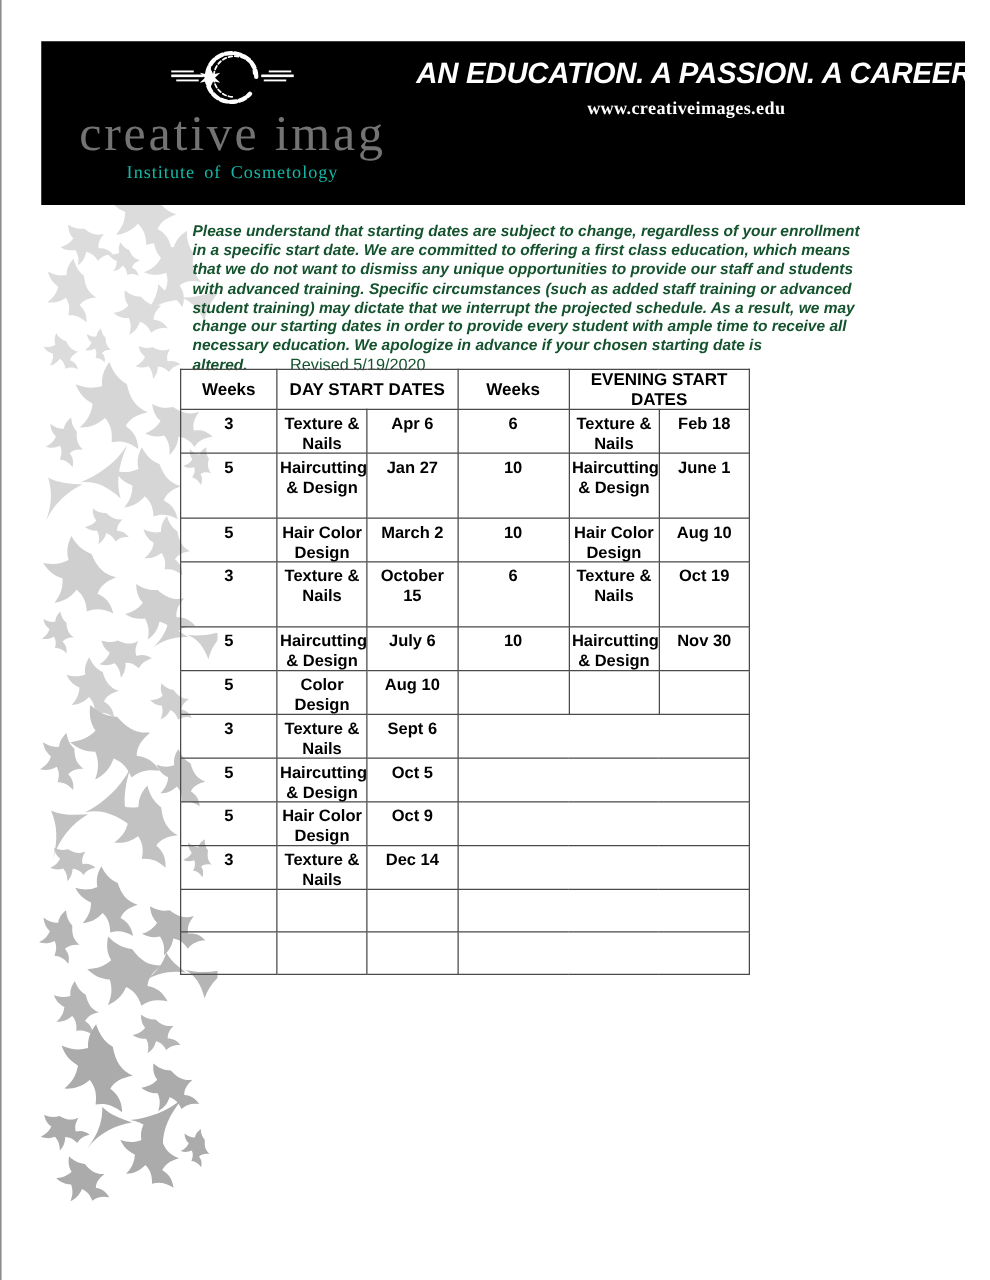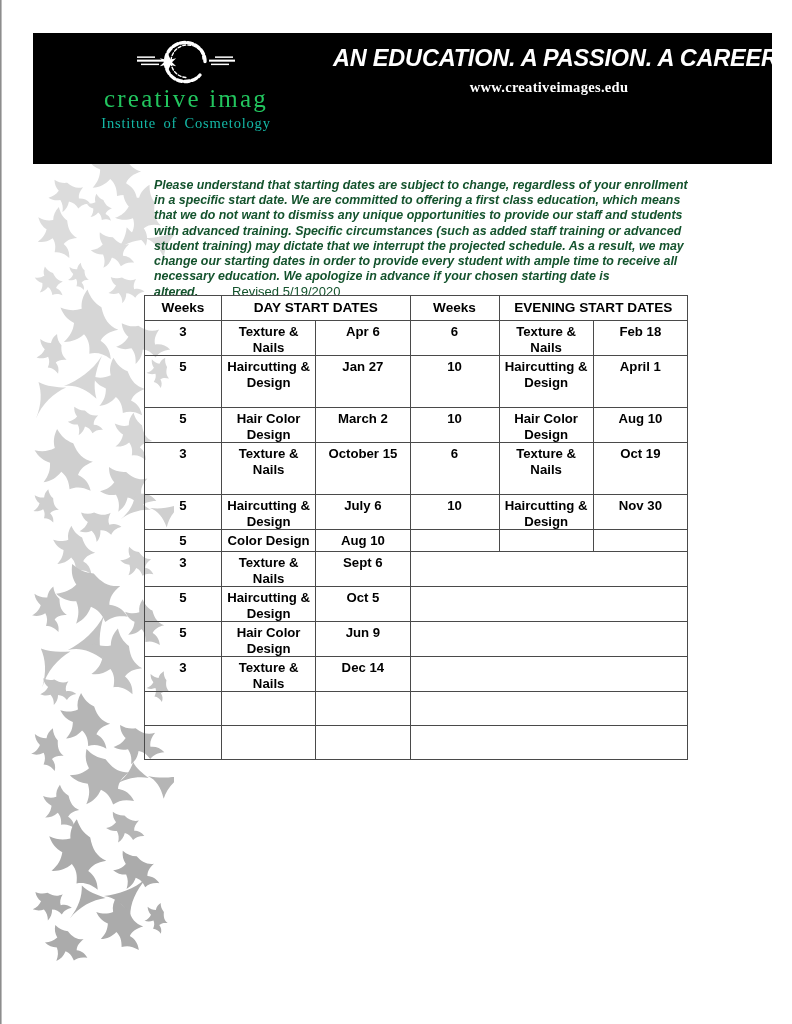--- a/index.html
+++ b/index.html
@@ -57,24 +57,24 @@
     text-align: center;
   }
   #logo-mark {
     height: 46px;
     margin-bottom: 1px;
     position: relative;
   }
   #logo-mark svg { display:block; margin: 0 auto; }
   .logo-word {
     font-family: "Liberation Serif", serif;
-    font-size: 25px;
+    font-size: 40px;
     letter-spacing: 2.2px;
     line-height: 1.06;
-    color: #22c55e;
+    color: #737373;
     font-weight: 400;
   }
   .logo-sub {
     font-family: "Liberation Serif", serif;
     font-size: 14.5px;
     letter-spacing: 0.8px;
     color: #14b8a6;
     margin-top: 2px;
     word-spacing: 3px;
   }
@@ -129,21 +129,21 @@
     font-size: 13px;
     margin-left: 34px;
     white-space: nowrap;
   }
 
   
   #schedule-table {
     position: absolute;
     left: 144px;
     top: 295px;
-    width: 544px;
+    width: 456px;
     border-collapse: collapse;
     table-layout: fixed;
   }
   #schedule-table td, #schedule-table th {
     border: 1.1px solid #4a4a4a;
     font-family: "Liberation Sans", sans-serif;
     font-weight: bold;
     font-size: 13.2px;
     color: #000000;
     text-align: center;
@@ -334,21 +334,21 @@
           <td class="c-weeks2">6</td>
           <td class="c-course2">Texture &amp; Nails</td>
           <td class="c-date2 date-cell">Feb 18</td>
         </tr>
         <tr class="r-tall">
           <td class="c-weeks">5</td>
           <td class="c-course">Haircutting &amp; Design</td>
           <td class="c-date date-cell">Jan 27</td>
           <td class="c-weeks2">10</td>
           <td class="c-course2">Haircutting &amp; Design</td>
-          <td class="c-date2 date-cell">April 1</td>
+          <td class="c-date2 date-cell">June 1</td>
         </tr>
         <tr class="r-mid">
           <td class="c-weeks">5</td>
           <td class="c-course">Hair Color Design</td>
           <td class="c-date date-cell">March 2</td>
           <td class="c-weeks2">10</td>
           <td class="c-course2">Hair Color Design</td>
           <td class="c-date2 date-cell">Aug 10</td>
         </tr>
         <tr class="r-tall">
@@ -383,21 +383,21 @@
         </tr>
         <tr class="r-mid">
           <td class="c-weeks">5</td>
           <td class="c-course">Haircutting &amp; Design</td>
           <td class="c-date date-cell">Oct 5</td>
           <td colspan="3"></td>
         </tr>
         <tr class="r-mid">
           <td class="c-weeks">5</td>
           <td class="c-course">Hair Color Design</td>
-          <td class="c-date date-cell">Jun 9</td>
+          <td class="c-date date-cell">Oct 9</td>
           <td colspan="3"></td>
         </tr>
         <tr class="r-mid">
           <td class="c-weeks">3</td>
           <td class="c-course">Texture &amp; Nails</td>
           <td class="c-date date-cell">Dec 14</td>
           <td colspan="3"></td>
         </tr>
         <tr class="r-blank">
           <td class="c-weeks"></td>

